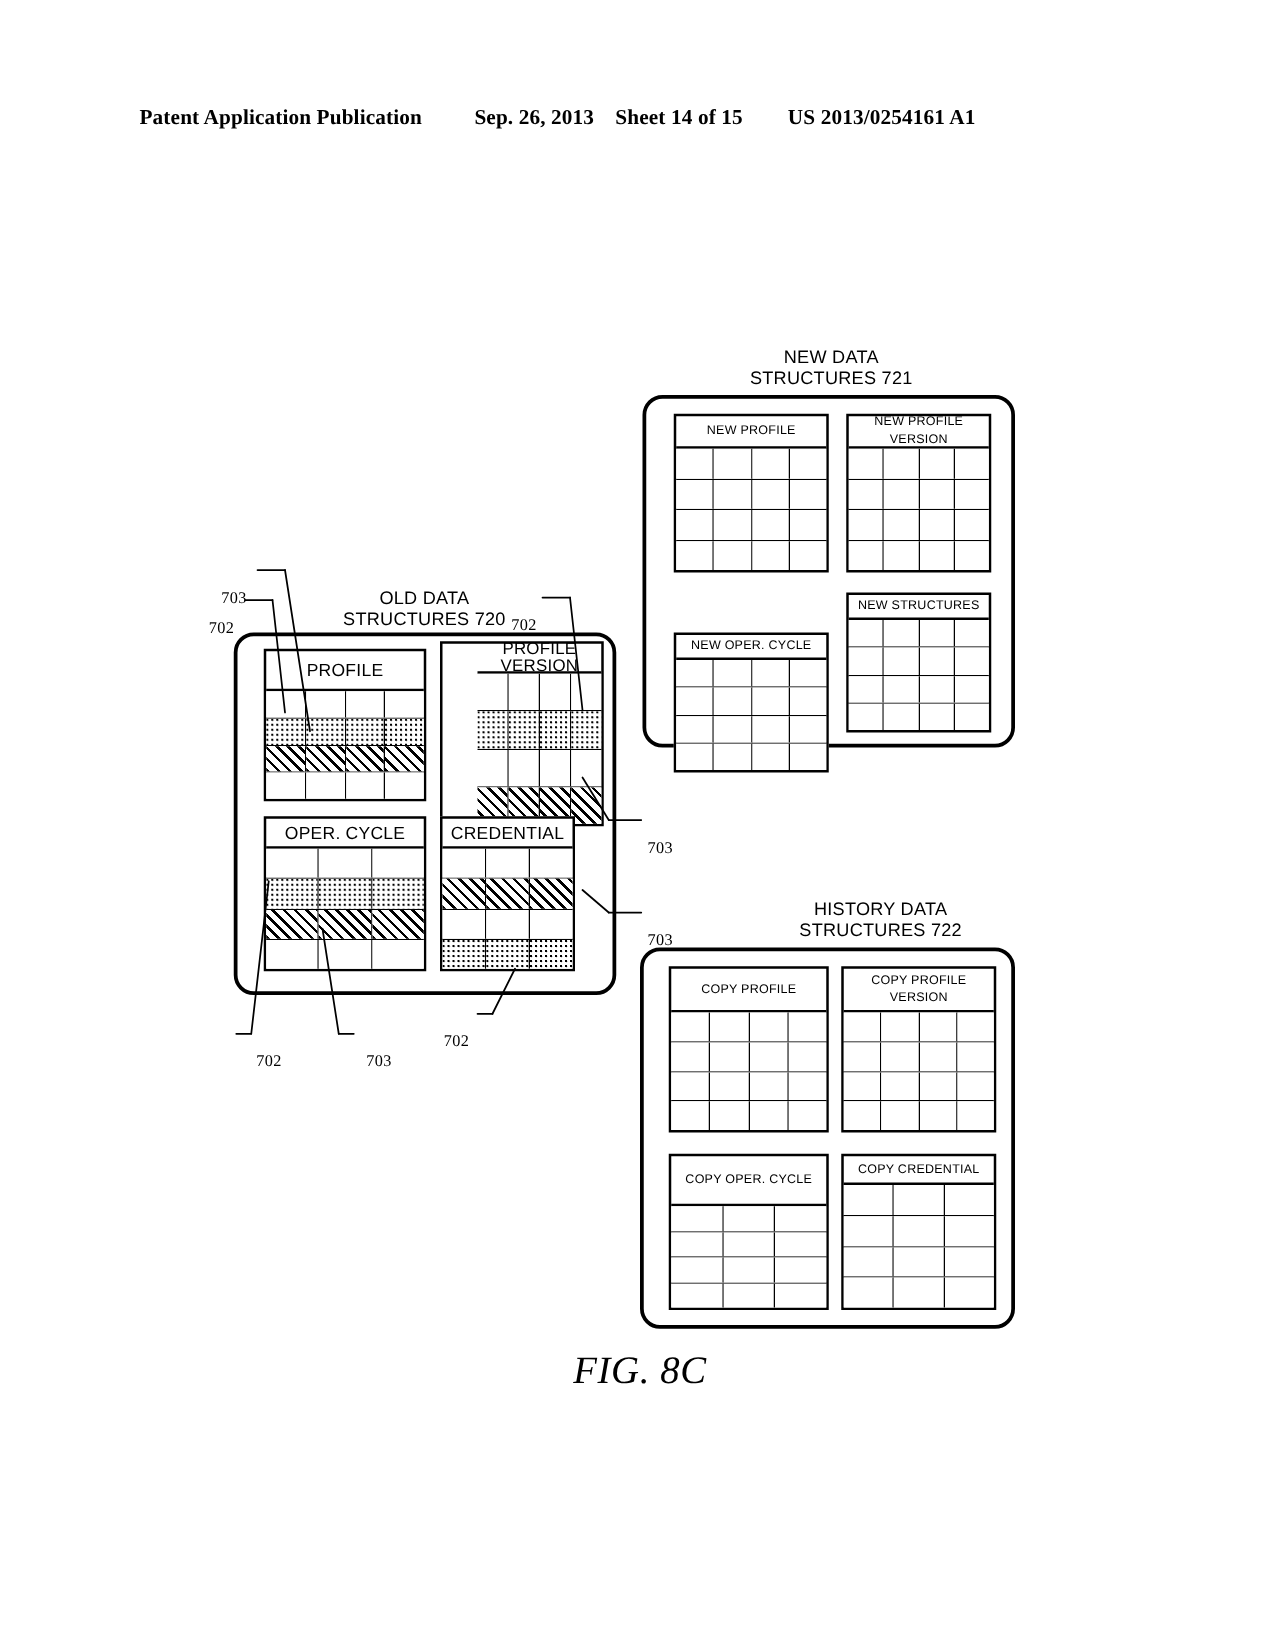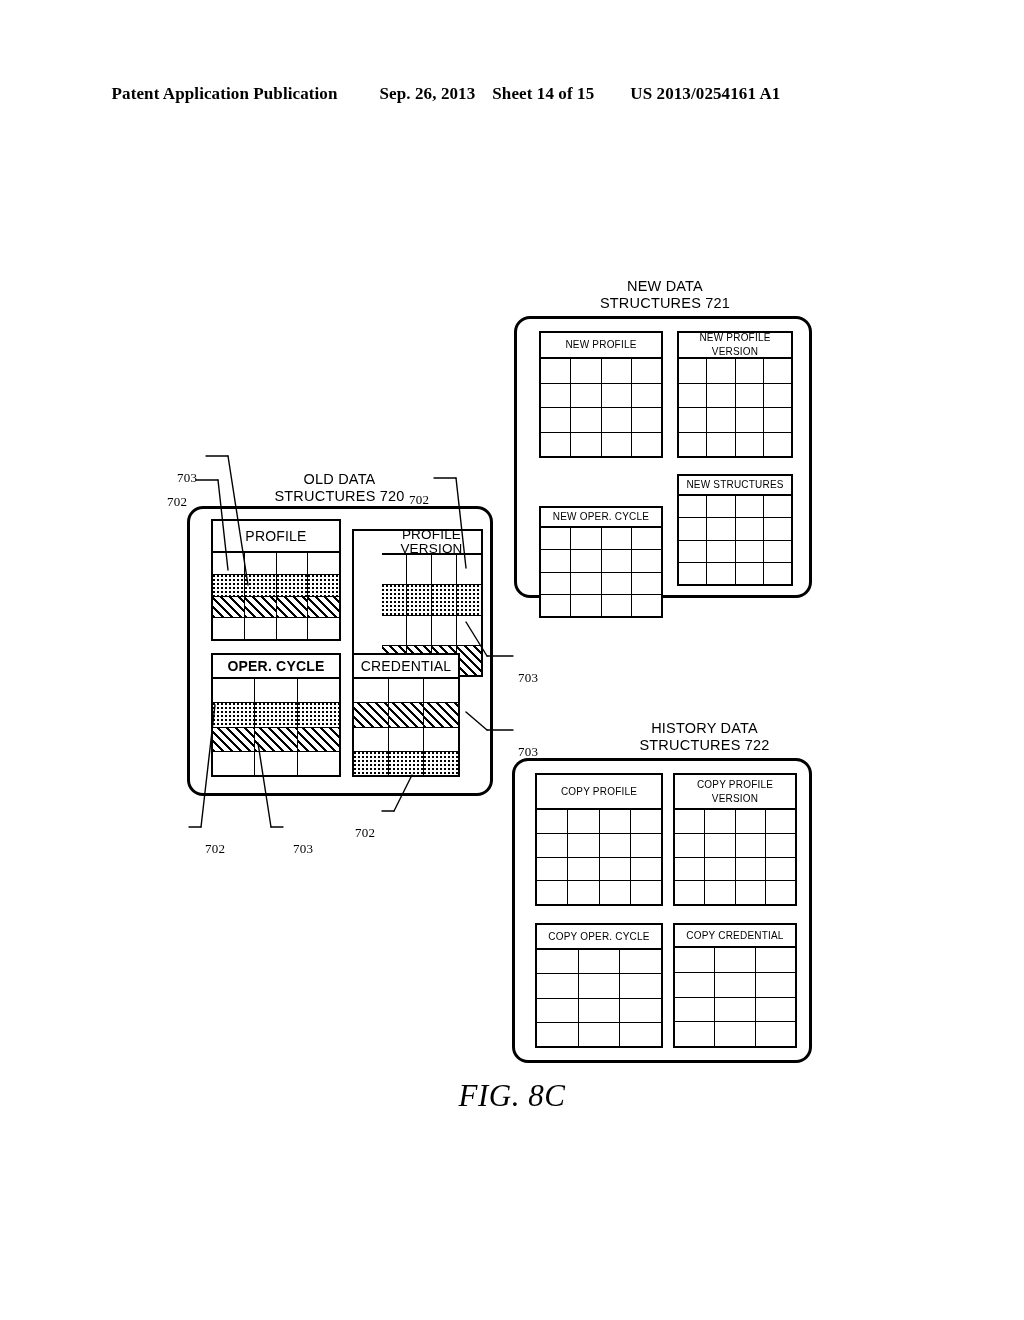--- a/index.html
+++ b/index.html
@@ -319,21 +319,21 @@
           </div>
         <div class="ds-row">
             <div class="ds-cell fill-none"></div>
             <div class="ds-cell fill-none"></div>
             <div class="ds-cell fill-none"></div>
             <div class="ds-cell fill-none"></div>
           </div>
       </div>
     </div>
 
-    <div class="ds-table" style="left:162px; top:20px; width:131px; height:148px;padding-left:28px;">
+    <div class="ds-table" style="left:162px; top:4px; width:131px; height:148px;padding-left:28px;">
       <div class="ds-title" style="height:24px; font-size:13.5px;">PROFILE VERSION</div>
       <div class="ds-body">
         <div class="ds-row">
             <div class="ds-cell fill-none"></div>
             <div class="ds-cell fill-none"></div>
             <div class="ds-cell fill-none"></div>
             <div class="ds-cell fill-none"></div>
           </div>
         <div class="ds-row">
             <div class="ds-cell fill-dot"></div>
@@ -350,21 +350,21 @@
         <div class="ds-row">
             <div class="ds-cell fill-hatch"></div>
             <div class="ds-cell fill-hatch"></div>
             <div class="ds-cell fill-hatch"></div>
             <div class="ds-cell fill-hatch"></div>
           </div>
       </div>
     </div>
 
     <div class="ds-table" style="left:21px; top:144px; width:130px; height:124px;">
-      <div class="ds-title" style="height:24px; font-size:14px;font-weight:bold;">OPER. CYCLE</div>
+      <div class="ds-title" style="height:24px; font-size:14px;">OPER. CYCLE</div>
       <div class="ds-body">
         <div class="ds-row">
             <div class="ds-cell fill-none"></div>
             <div class="ds-cell fill-none"></div>
             <div class="ds-cell fill-none"></div>
           </div>
         <div class="ds-row">
             <div class="ds-cell fill-dot"></div>
             <div class="ds-cell fill-dot"></div>
             <div class="ds-cell fill-dot"></div>
@@ -468,21 +468,21 @@
         <div class="ds-row">
             <div class="ds-cell fill-none"></div>
             <div class="ds-cell fill-none"></div>
             <div class="ds-cell fill-none"></div>
             <div class="ds-cell fill-none"></div>
           </div>
       </div>
     </div>
 
     <div class="ds-table" style="left:20px; top:162px; width:128px; height:125px;">
-      <div class="ds-title" style="height:25px;">COPY OPER. CYCLE</div>
+      <div class="ds-title" style="height:40px;">COPY OPER. CYCLE</div>
       <div class="ds-body">
         <div class="ds-row">
             <div class="ds-cell fill-none"></div>
             <div class="ds-cell fill-none"></div>
             <div class="ds-cell fill-none"></div>
           </div>
         <div class="ds-row">
             <div class="ds-cell fill-none"></div>
             <div class="ds-cell fill-none"></div>
             <div class="ds-cell fill-none"></div>

